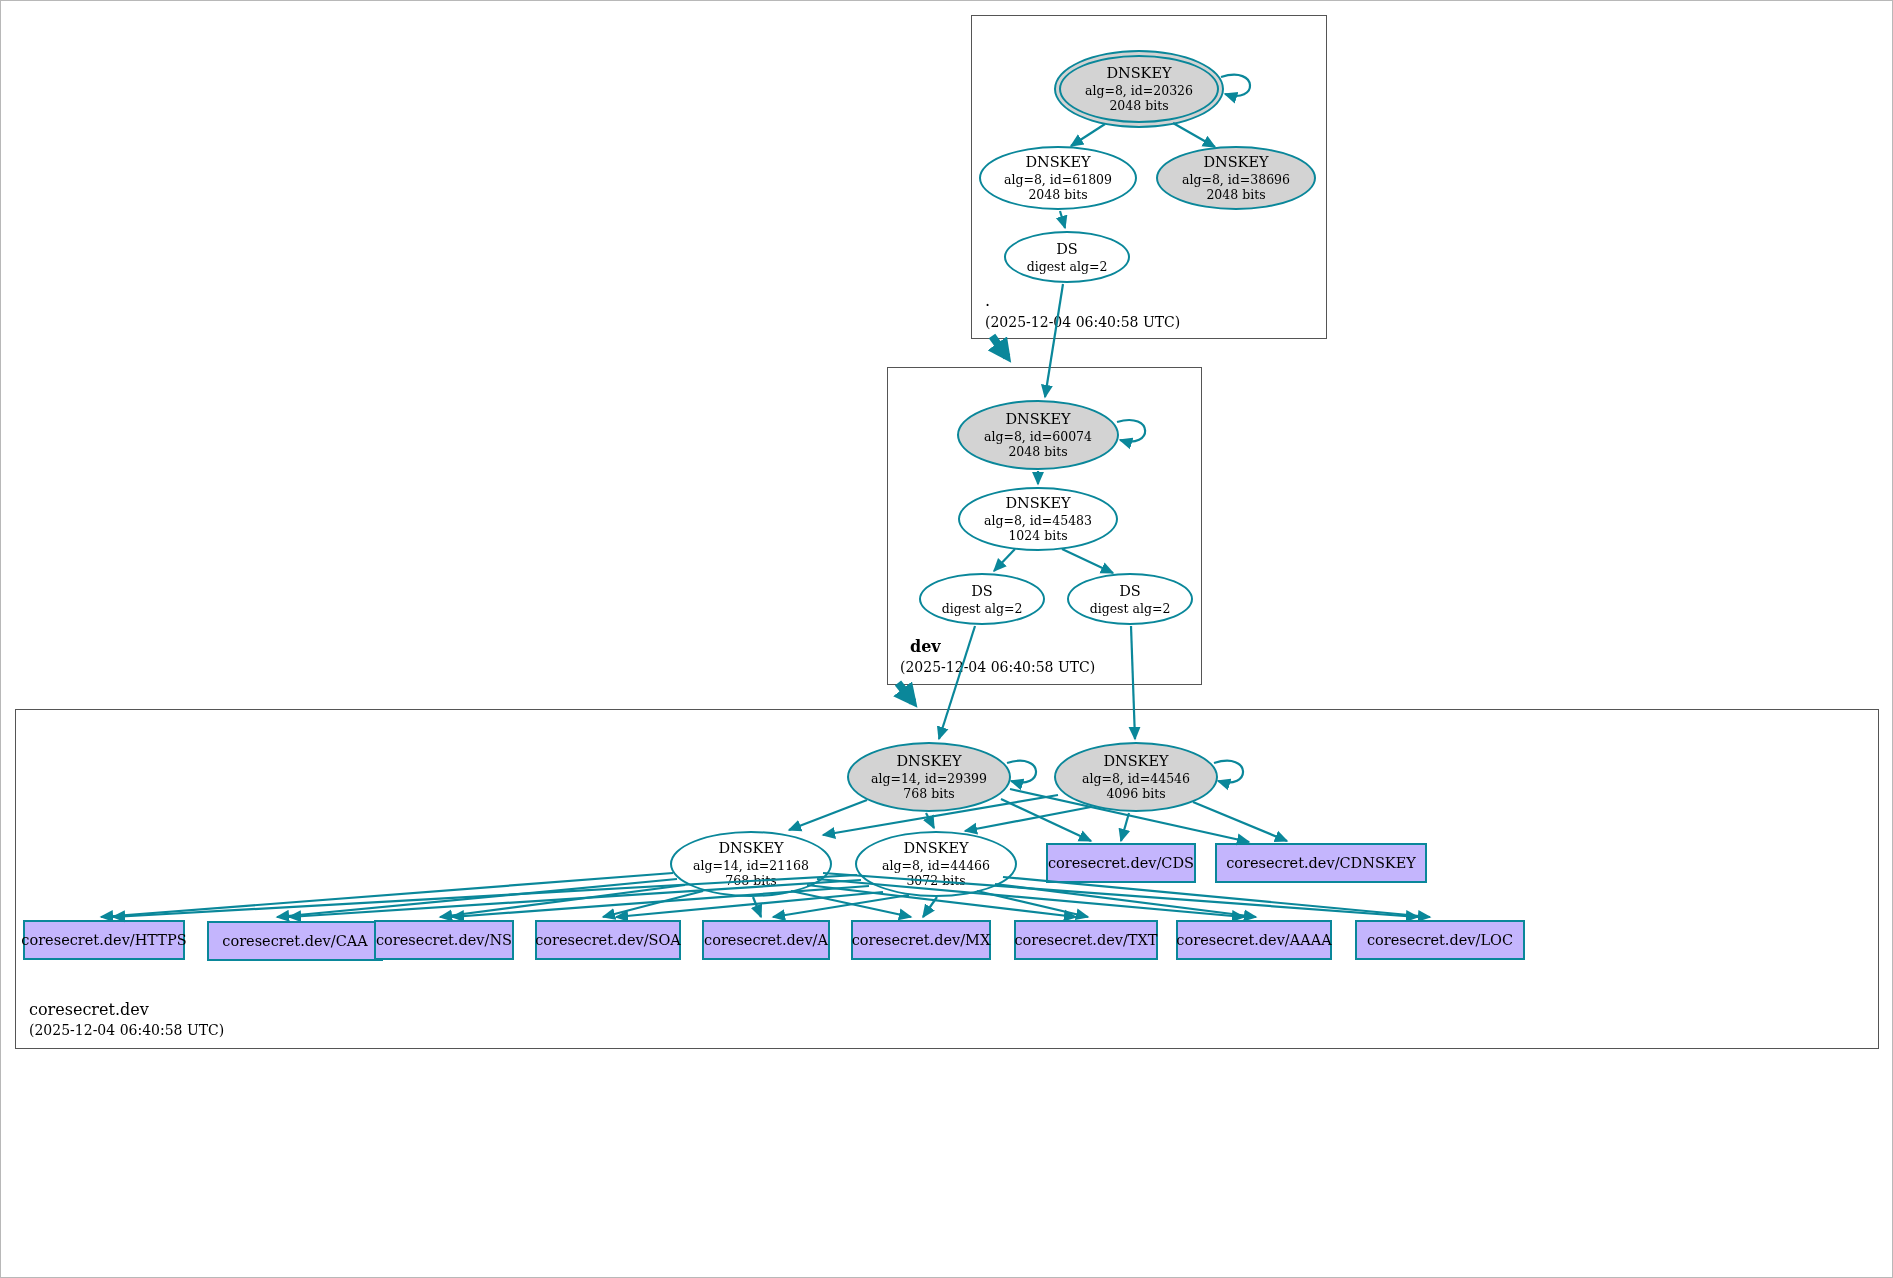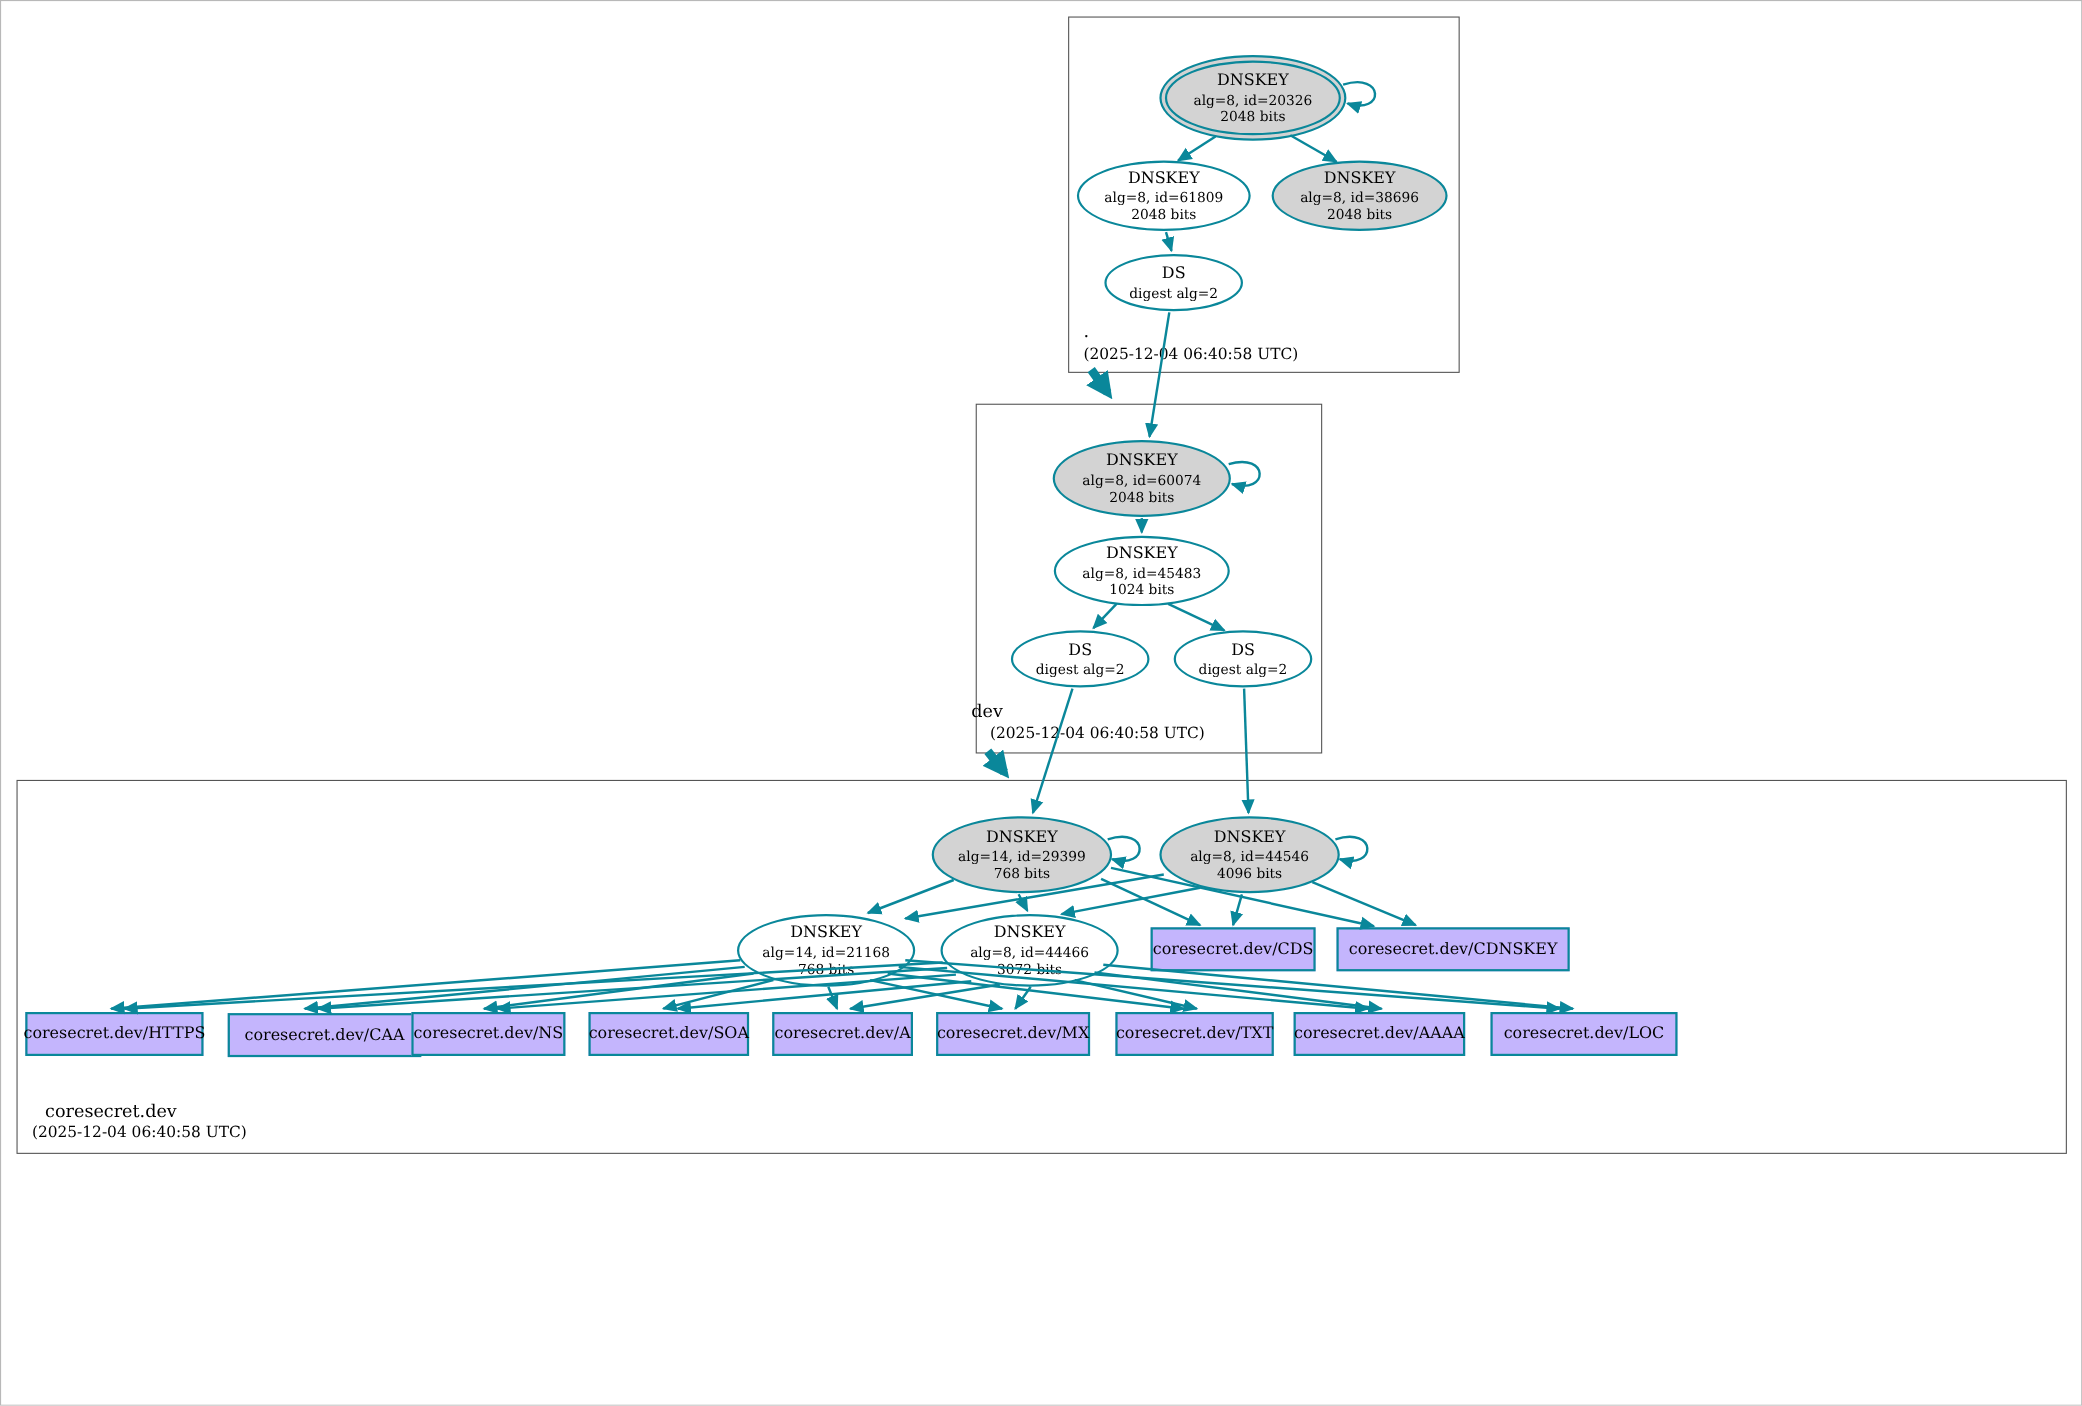--- a/index.html
+++ b/index.html
@@ -90,24 +90,24 @@
 
 <div class="canvas">
 
   <div class="zone-box" style="left:970px;top:14px;width:356px;height:324px;"></div>
   <div class="zone-box" style="left:886px;top:366px;width:315px;height:318px;"></div>
   <div class="zone-box" style="left:14px;top:708px;width:1864px;height:340px;"></div>
 
   <div class="zone-label" style="left:984px;top:290px;">.</div>
   <div class="zone-ts" style="left:984px;top:313px;">(2025-12-04 06:40:58 UTC)</div>
 
-  <div class="zone-label" style="left:882px;top:636px;">dev</div>
+  <div class="zone-label" style="left:909px;top:636px;font-weight:bold;">dev</div>
   <div class="zone-ts" style="left:899px;top:658px;">(2025-12-04 06:40:58 UTC)</div>
 
-  <div class="zone-label" style="left:40px;top:999px;">coresecret.dev</div>
+  <div class="zone-label" style="left:28px;top:999px;">coresecret.dev</div>
   <div class="zone-ts" style="left:28px;top:1021px;">(2025-12-04 06:40:58 UTC)</div>
 
   <div class="node ellipse sep anchor" style="left:1053px;top:49px;width:170px;height:78px;">
     <div class="t">DNSKEY</div>
     <div class="d">alg=8, id=20326</div>
     <div class="d">2048 bits</div>
   </div>
 
   <div class="node ellipse" style="left:978px;top:145px;width:158px;height:64px;">
     <div class="t">DNSKEY</div>

